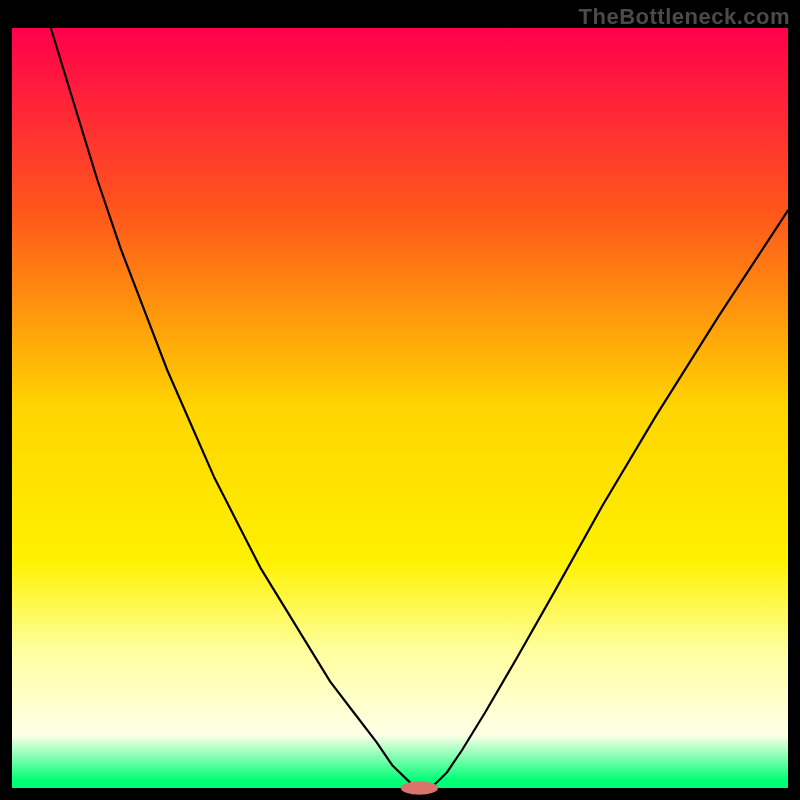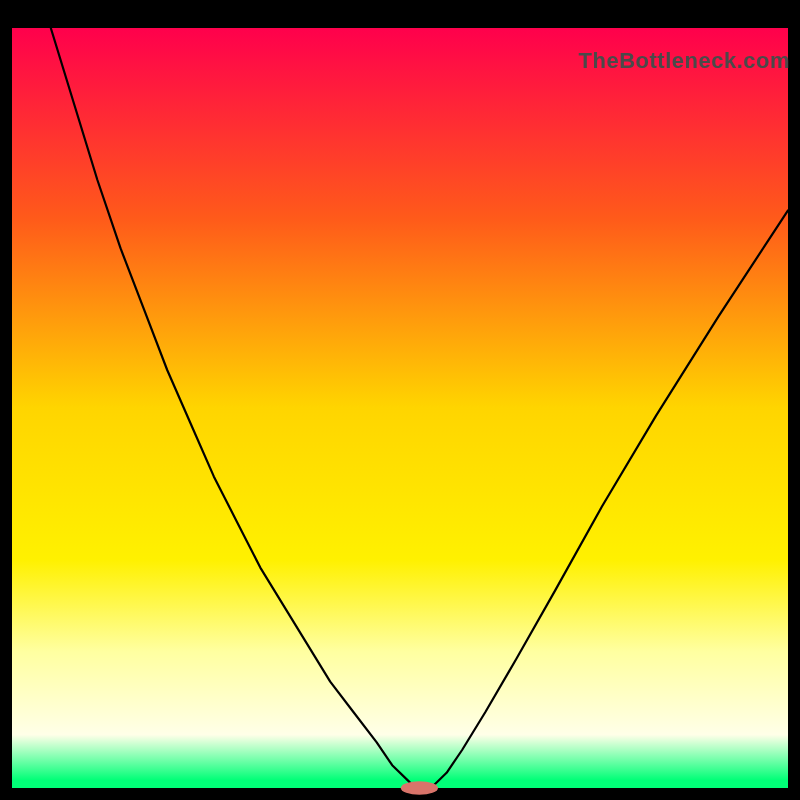--- a/index.html
+++ b/index.html
@@ -19,21 +19,20 @@
   }
   .watermark {
     position: absolute;
     top: 4px;
     right: 10px;
     color: #4a4a4a;
     font-size: 22px;
     font-weight: bold;
     letter-spacing: 0.5px;
     z-index: 5;
-    margin-top: 44px;
   }
   svg {
     display: block;
   }
 </style>
 </head>
 <body>
 
 <div class="frame">
   <div class="watermark">TheBottleneck.com</div>

